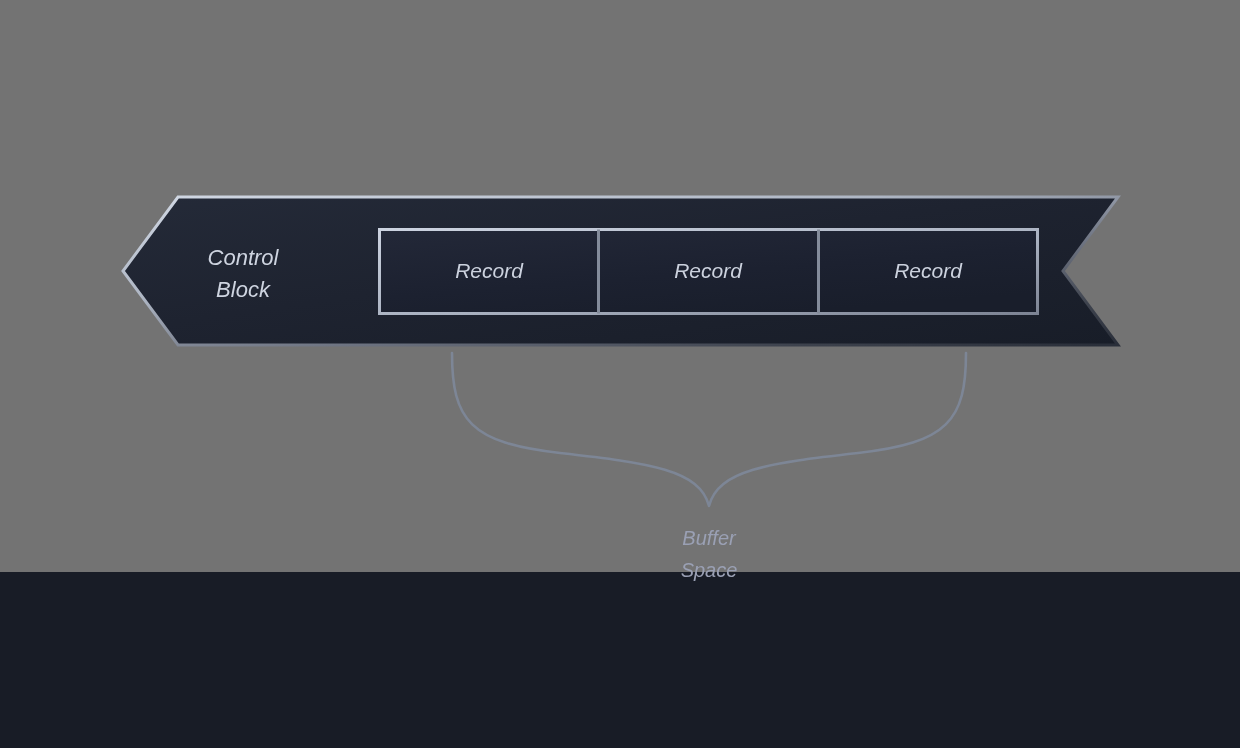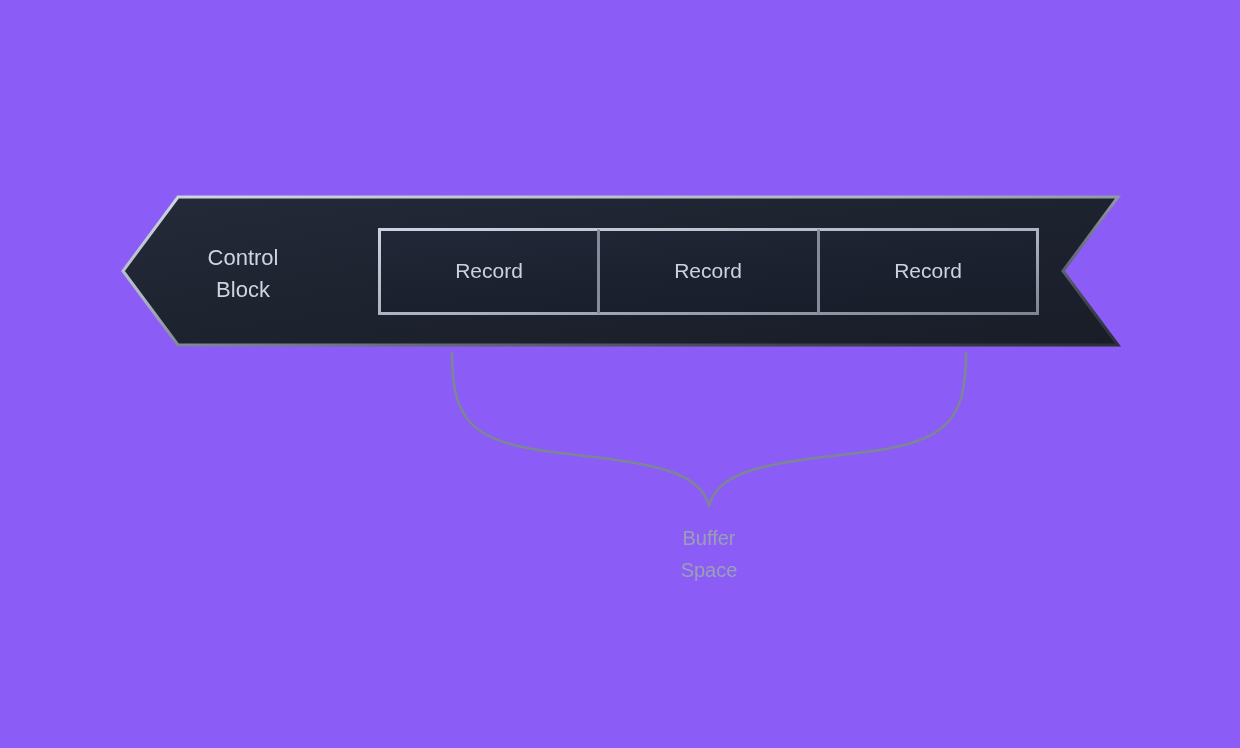--- a/index.html
+++ b/index.html
@@ -9,22 +9,23 @@
   }
   body {
     width: 1240px;
     height: 748px;
     overflow: hidden;
     font-family: "Liberation Sans", sans-serif;
   }
   #stage {
     position: relative;
     width: 1240px;
-    height: 748px;
-    background: #8b5cf6;
+    height: 572px;
+    background: #737373;
+    font-style: italic;
   }
   #diagram-svg {
     position: absolute;
     inset: 0;
     width: 1240px;
     height: 748px;
     display: block;
   }
   .lbl {
     fill: #ccd2de;

